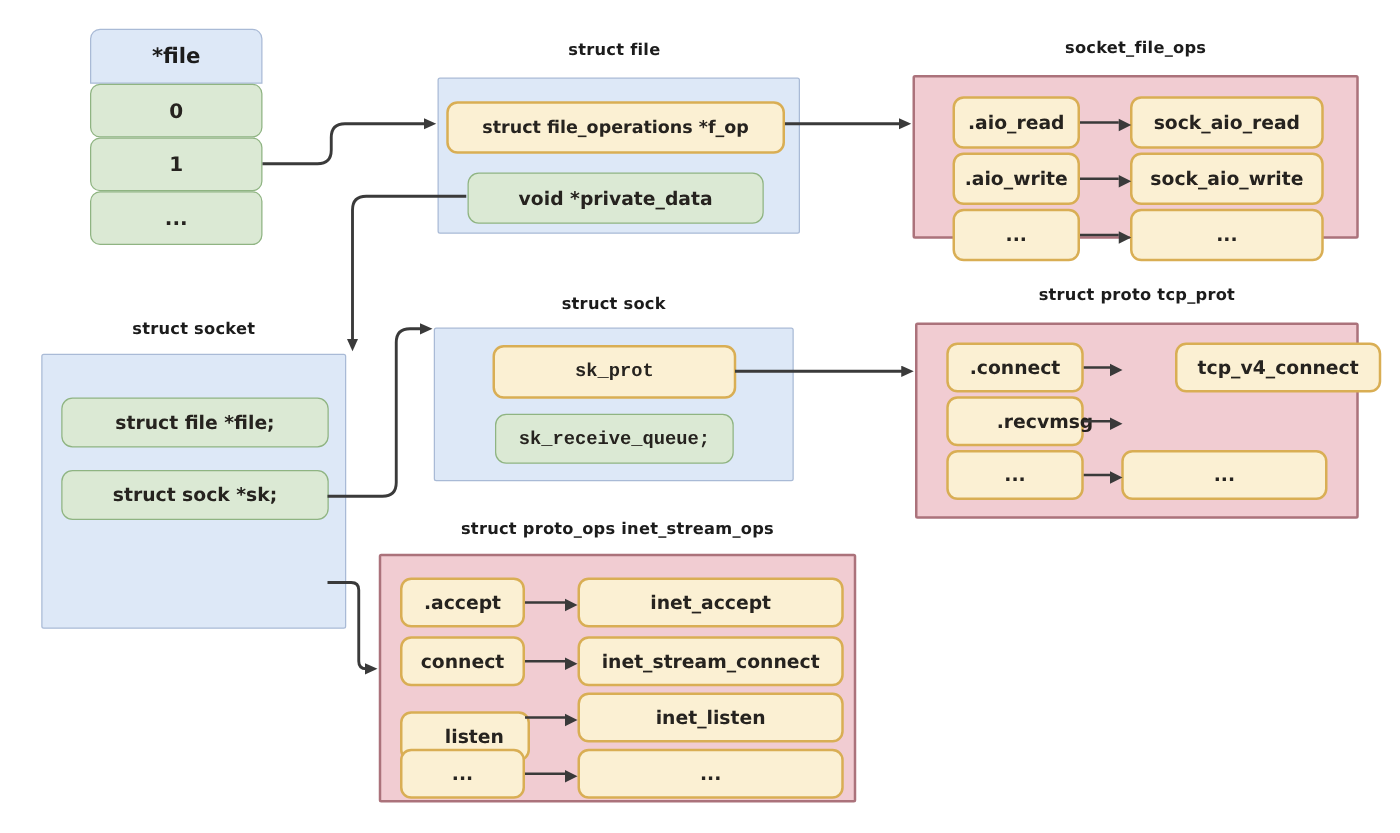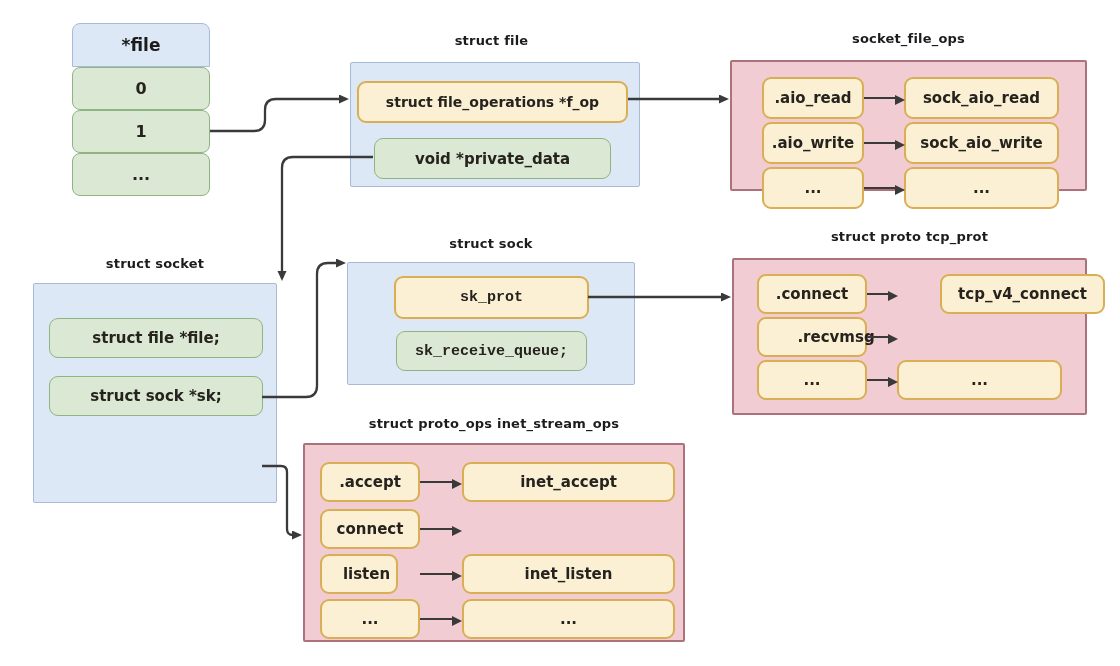--- a/index.html
+++ b/index.html
@@ -92,21 +92,22 @@
     <div class="harrow" style="left:133px; top:33px; width:21px;"></div>
     <div class="harrow" style="left:133px; top:76px; width:21px;"></div>
     <div class="harrow" style="left:133px; top:119px; width:21px;"></div>
   </div>
 
   <div class="box-title" style="left:303px; top:416px; width:382px;">struct proto_ops inet_stream_ops</div>
   <div class="panel pink-panel" style="left:303px; top:443px; width:382px; height:199px;">
     <div class="pill cream" style="left:157px; top:17px; width:213px; height:40px;">inet_accept</div>
     <div class="pill cream" style="left:15px; top:17px; width:100px; height:40px;">.accept</div>
     <div class="pill cream" style="left:15px; top:64px; width:100px; height:40px;">connect</div>
-    <div class="pill cream" style="left:15px; top:109px; width:78px; height:40px;padding-left:15px;">listen</div>
+    <div class="pill cream" style="left:157px; top:64px; width:213px; height:40px;">inet_stream_connect</div>
+    <div class="pill cream" style="left:15px; top:124px; width:104px; height:40px;padding-left:15px;">listen</div>
     <div class="pill cream" style="left:157px; top:109px; width:213px; height:40px;">inet_listen</div>
     <div class="pill cream" style="left:15px; top:154px; width:100px; height:40px;">...</div>
     <div class="pill cream" style="left:157px; top:154px; width:213px; height:40px;">...</div>
     <div class="harrow" style="left:115px; top:36px; width:32px;"></div>
     <div class="harrow" style="left:115px; top:83px; width:32px;"></div>
     <div class="harrow" style="left:115px; top:128px; width:32px;"></div>
     <div class="harrow" style="left:115px; top:173px; width:32px;"></div>
   </div>
 
   <svg class="connectors" width="1120" height="666" viewBox="0 0 1120 666">

